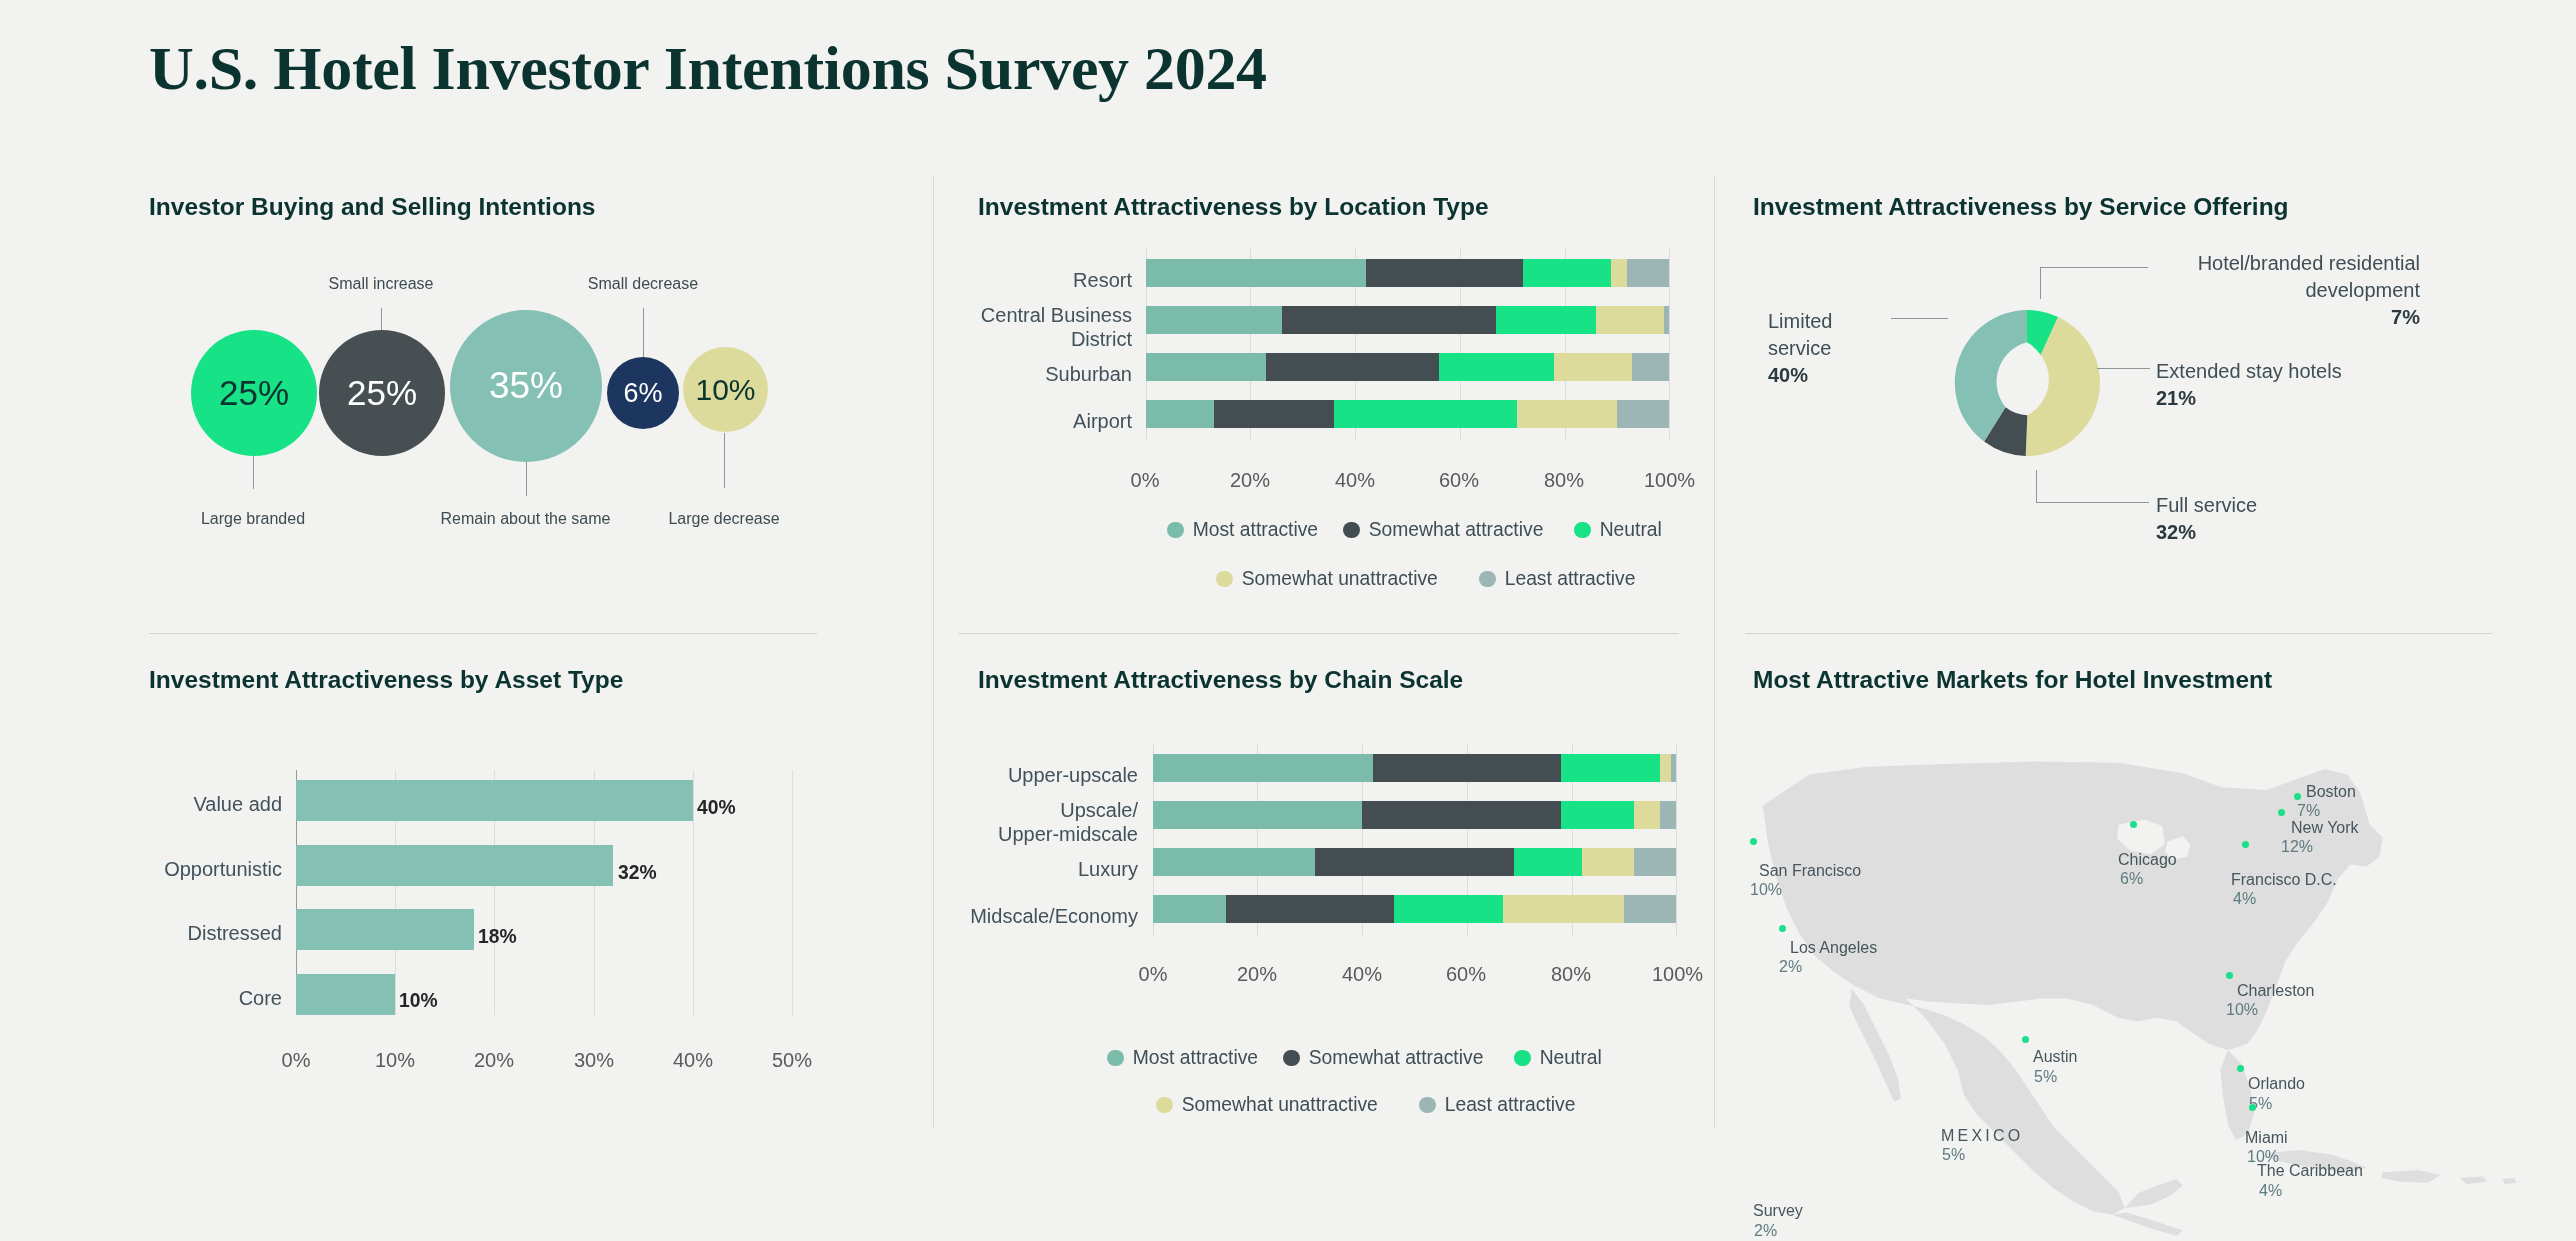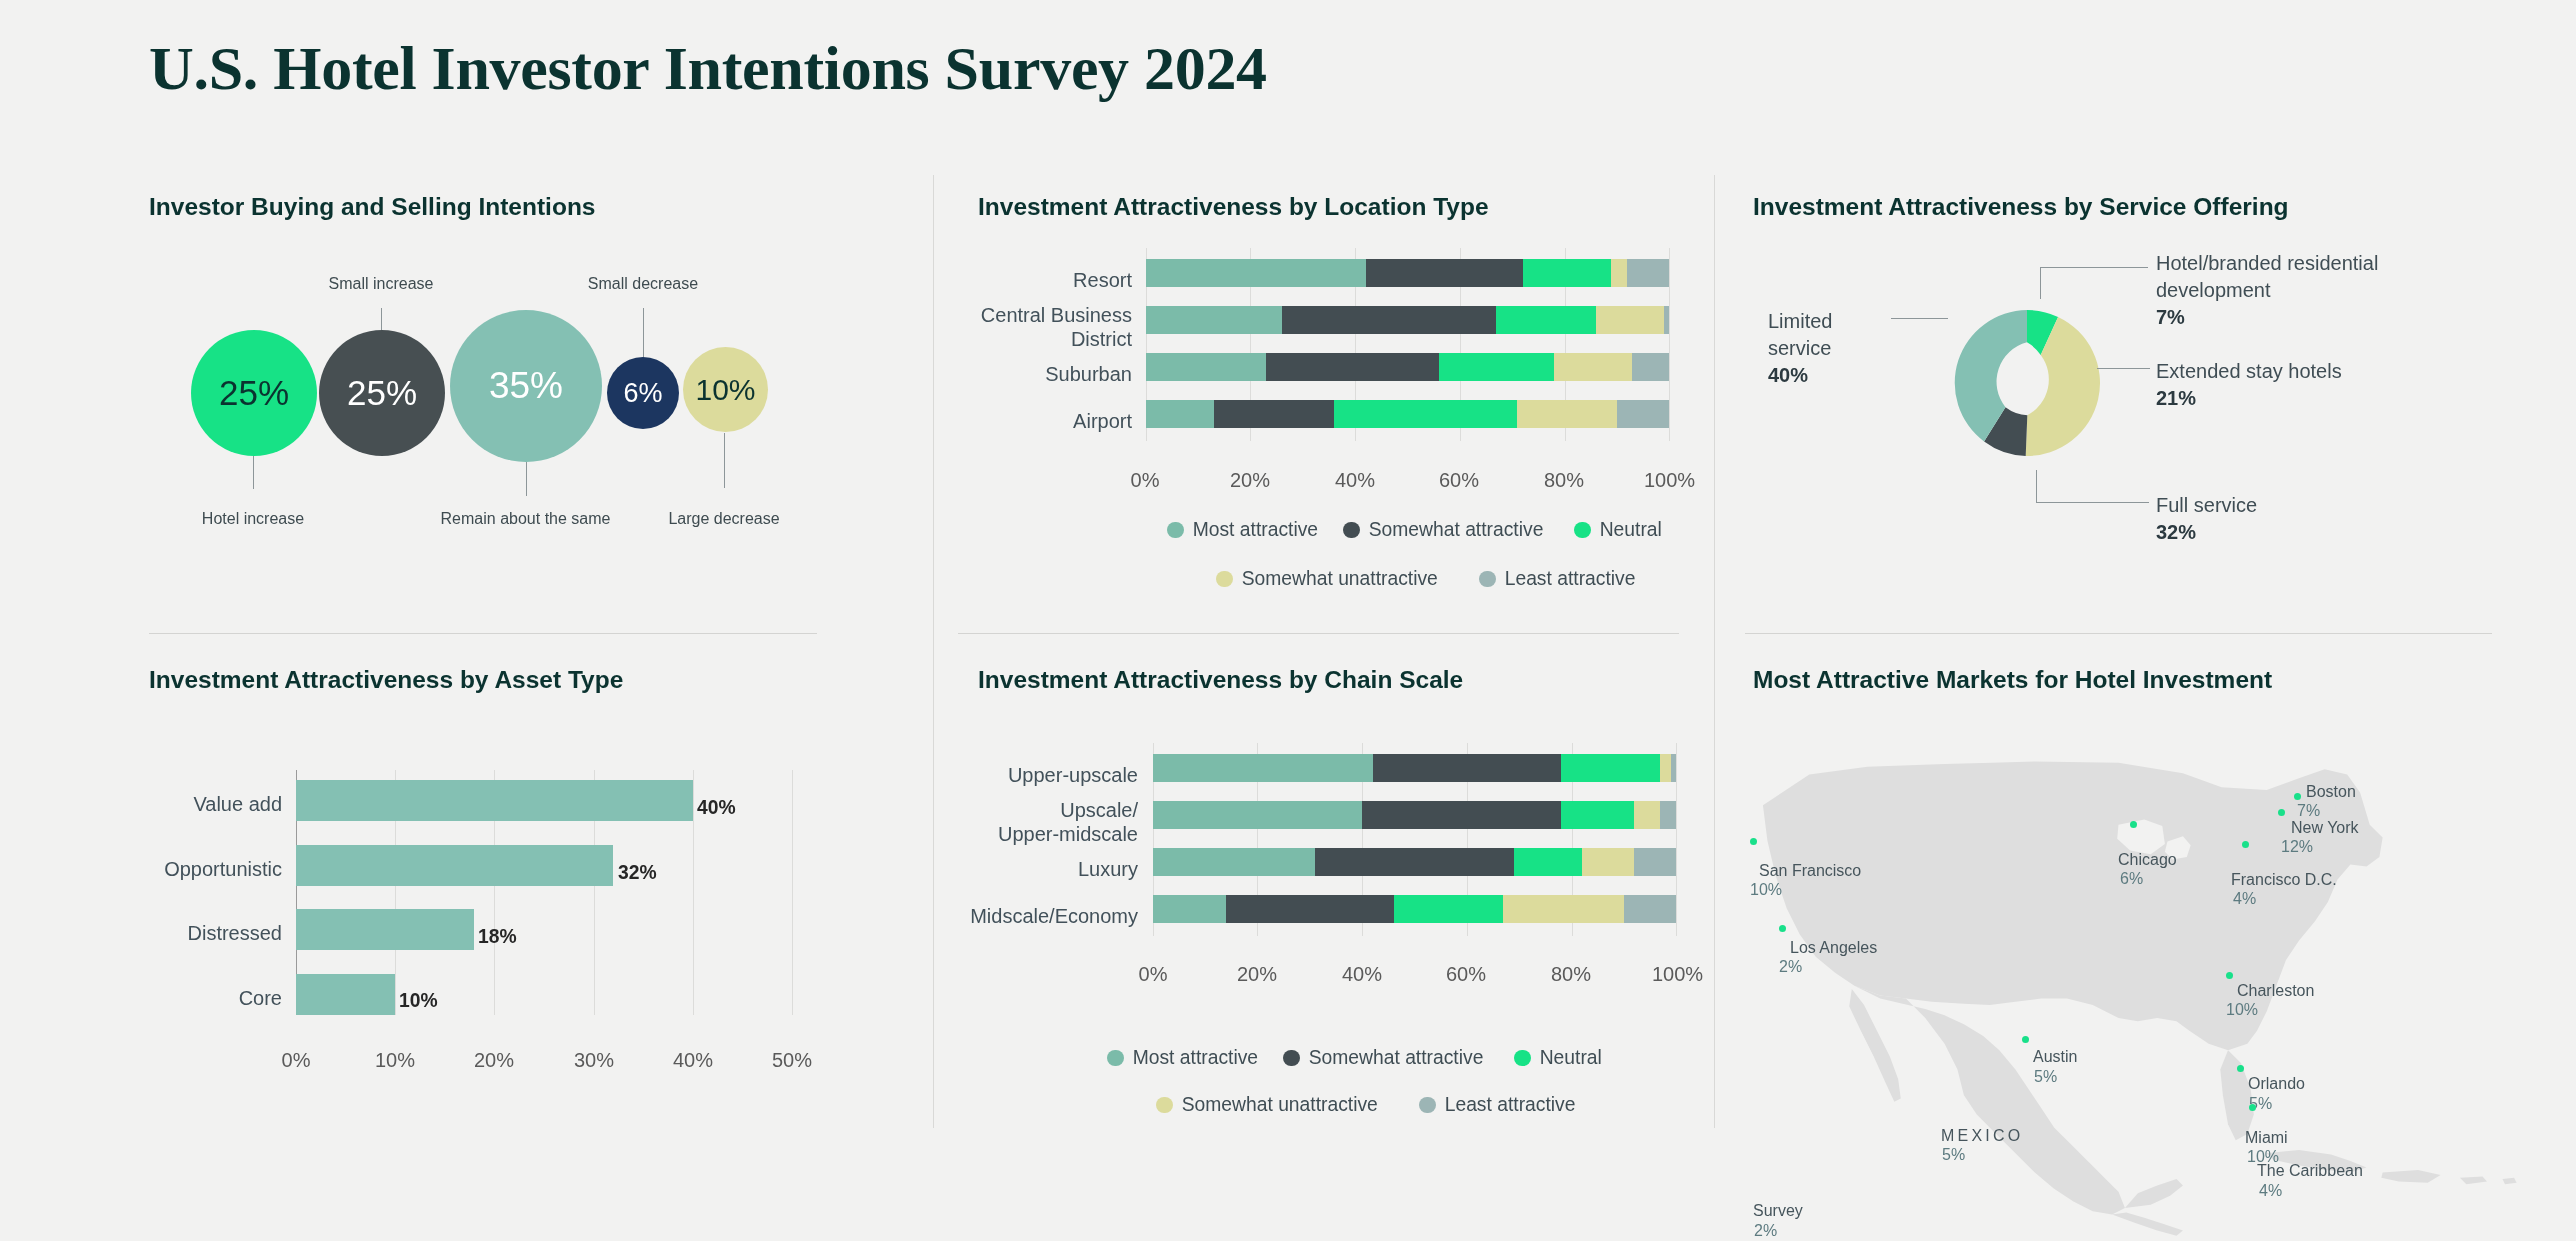--- a/index.html
+++ b/index.html
@@ -101,21 +101,21 @@
     <div class="bubble" style="left:450px; top:310px; width:152px; height:152px; background:#84c0b3; color:#ffffff; font-size:37px;">
       <span>35%</span>
     </div>
     <div class="bubble" style="left:607px; top:357px; width:72px; height:72px; background:#1c3660; color:#ffffff; font-size:27px;">
       <span>6%</span>
     </div>
     <div class="bubble" style="left:683px; top:347px; width:85px; height:85px; background:#dcdb9c; color:#0b3330; font-size:30px;">
       <span>10%</span>
     </div>
 
-    <div class="bub-label" style="left:124px; top:509px; width:258px;">Hotel increase</div>
+    <div class="bub-label" style="left:124px; top:509px; width:258px;">Large branded</div>
     <div class="bub-label" style="left:252px; top:274px; width:258px;">Small increase</div>
     <div class="bub-label" style="left:429px; top:509px; width:193px; white-space:normal;">
       <span>Remain about the same</span>
     </div>
     <div class="bub-label" style="left:514px; top:274px; width:258px;">Small decrease</div>
     <div class="bub-label" style="left:595px; top:509px; width:258px;">Large decrease</div>
   </div>
 
   <div class="panel-title" style="left:978px; top:193px;">Investment Attractiveness by Location Type</div>
 
@@ -202,21 +202,21 @@
       <path d="M161.1 10.75 A113 113 0 0 1 111.0 225.98 L113.5 162.99 A63 63 0 0 0 134.2 69.6 Z" fill="#dcdb9c"></path>
 
       <path d="M111.0 225.98 A113 113 0 0 1 46.6 203.6 L79.7 150.4 A63 63 0 0 0 113.5 162.99 Z" fill="#434d52"></path>
 
       <path d="M46.6 203.6 A113 113 0 0 1 113 0 L113 50 A63 63 0 0 0 79.7 150.4 Z" fill="#84c0b3"></path>
     </svg>
   </div>
 
   <div class="leader" style="left:2040px; top:267px; width:1.3px; height:32px;"></div>
   <div class="leader" style="left:2040px; top:267px; width:108px; height:1.3px;"></div>
-  <div class="donut-label" style="left:2156px; top:250px; width:264px;">
+  <div class="donut-label" style="left:2156px; top:250px; width:264px;text-align:right;">
     <span>Hotel/branded residential development</span><br>
     <b>7%</b>
   </div>
 
   <div class="leader" style="left:2097px; top:368px; width:53px; height:1.3px;"></div>
   <div class="donut-label" style="left:2156px; top:358px; width:264px;">
     <span>Extended stay hotels</span><br>
     <b>21%</b>
   </div>
 

